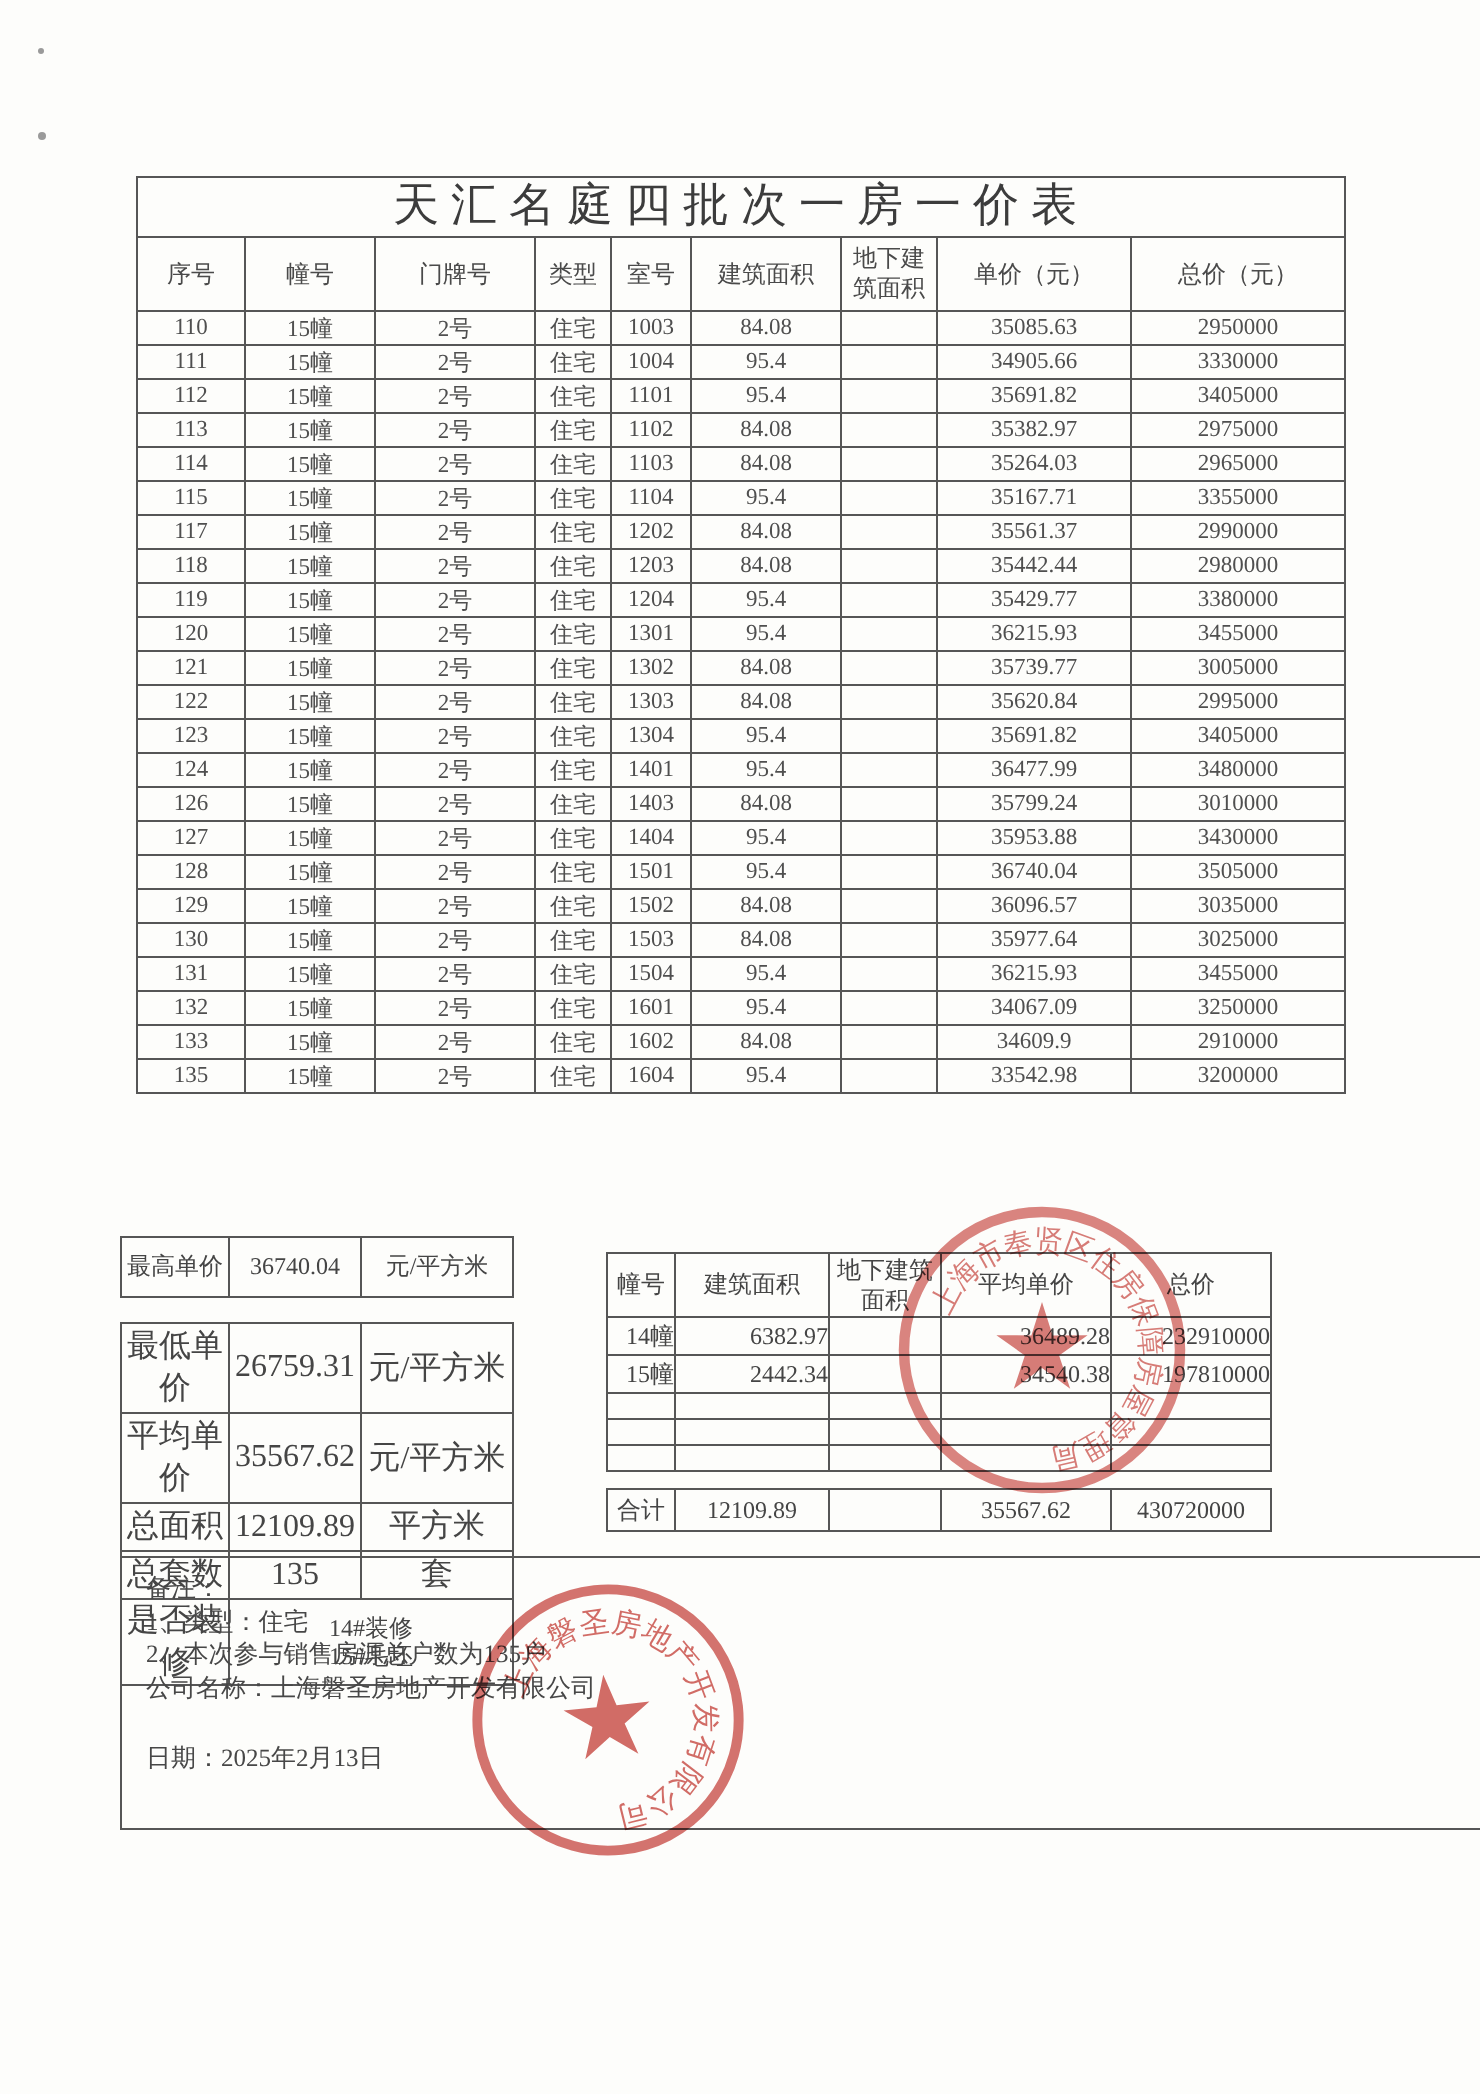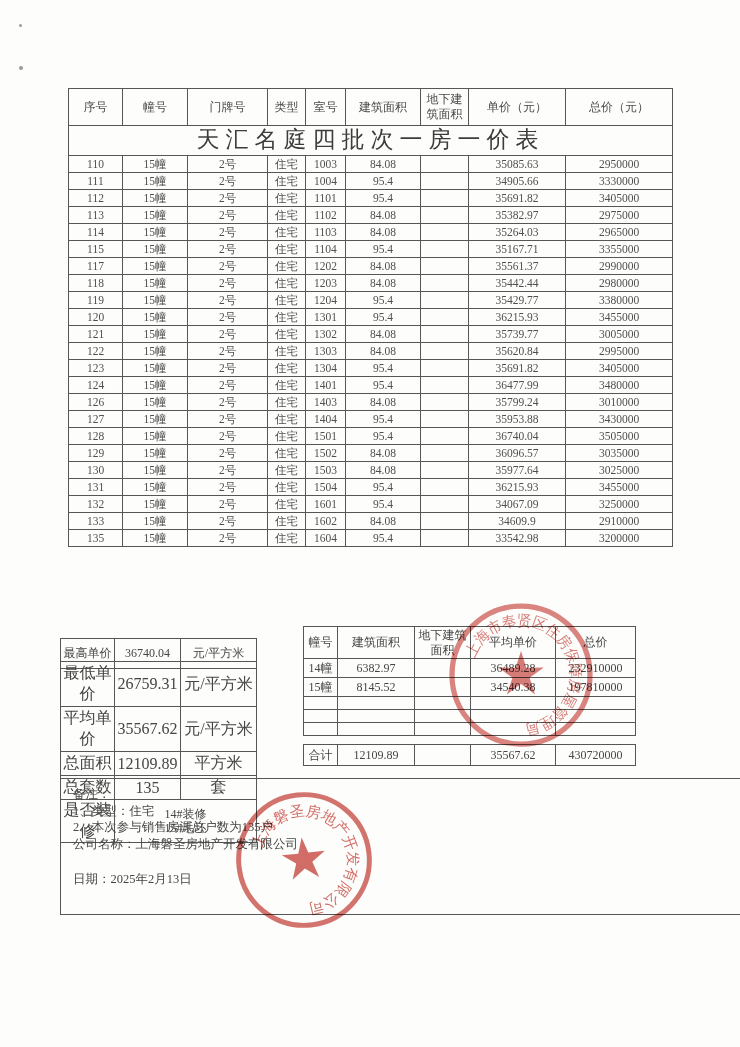--- a/index.html
+++ b/index.html
@@ -10,32 +10,32 @@
   }
   .speck{position:absolute;background:#9a9a9a;border-radius:50%;}
   
   table{border-collapse:collapse;table-layout:fixed;}
   td,th{border:1px solid #565656;text-align:center;vertical-align:middle;font-weight:normal;overflow:hidden;}
   .main-table{position:absolute;left:68px;top:88px;width:604px;}
   .main-table .title-cell{font-size:23px;letter-spacing:6px;height:29px;color:#3c3c3c;}
   .main-table thead th{font-size:12px;line-height:1.25;height:36px;padding:0 1px;color:#4a4a4a;}
   .main-table tbody td{font-size:11.5px;height:16px;padding:0;color:#4f4f4f;}
   
-  .stats-top{position:absolute;left:60px;top:638px;width:196px;}
+  .stats-top{position:absolute;left:60px;top:618px;width:196px;}
   .stats-top td{font-size:12px;height:27px;}
   .stats-main{position:absolute;left:60px;top:661px;width:196px;}
   .stats-main td{font-size:16px;height:16px;}
   .stats-main .decor-cell{height:30px;line-height:14px;font-size:12px;}
   .stats-label{padding:0 1px;font-family:Liberation Mono, monospace;}
   
   .bldg{position:absolute;left:303px;top:626px;width:332px;}
   .bldg thead th{font-size:12px;line-height:1.2;height:31px;padding:0 1px;}
   .bldg tbody tr{height:19px;}
   .bldg tbody tr:nth-child(n+3){height:13px;}
-  .bldg td{font-size:12px;padding:0;}
+  .bldg td{font-size:12px;padding:0;text-align:right;}
   .bldg-total{position:absolute;left:303px;top:744px;width:332px;}
   .bldg-total td{font-size:12px;height:18px;}
   
   .notes{
     position:absolute;left:60px;top:778px;width:705px;height:137px;
     border:1px solid #565656;box-sizing:border-box;padding:7px 12px;
     font-size:12.5px;color:#474747;line-height:16.5px;
   }
   .notes .line{white-space:pre;}
   .notes .company-line{font-family:Liberation Serif, serif;}
@@ -59,32 +59,32 @@
       <col style="width:80px">
     <col style="width:38px">
       <col style="width:40px">
       <col style="width:75px">
     <col style="width:48px">
       <col style="width:97px">
       <col style="width:107px">
   </colgroup>
   <thead>
     <tr>
+      <th colspan="9" class="title-cell">天汇名庭四批次一房一价表</th>
+    </tr>
+    <tr>
       <th>序号</th>
       <th>幢号</th>
       <th>门牌号</th>
       <th>类型</th>
       <th>室号</th>
       <th>建筑面积</th>
       <th>地下建筑面积</th>
       <th>单价（元）</th>
       <th>总价（元）</th>
-    </tr>
-    <tr>
-      <th colspan="9" class="title-cell">天汇名庭四批次一房一价表</th>
     </tr>
   </thead>
   <tbody>
       <tr>
         <td>110</td>
         <td>15幢</td>
         <td>2号</td>
         <td>住宅</td>
         <td>1003</td>
         <td>84.08</td>
@@ -411,21 +411,21 @@
   <tbody>
       <tr>
         <td>14幢</td>
         <td>6382.97</td>
         <td></td>
         <td>36489.28</td>
         <td>232910000</td>
       </tr>
       <tr>
         <td>15幢</td>
-        <td>8145.52</td>
+        <td>2442.34</td>
         <td></td>
         <td>34540.38</td>
         <td>197810000</td>
       </tr>
       <tr>
         <td></td>
         <td></td>
         <td></td>
         <td></td>
         <td></td>

